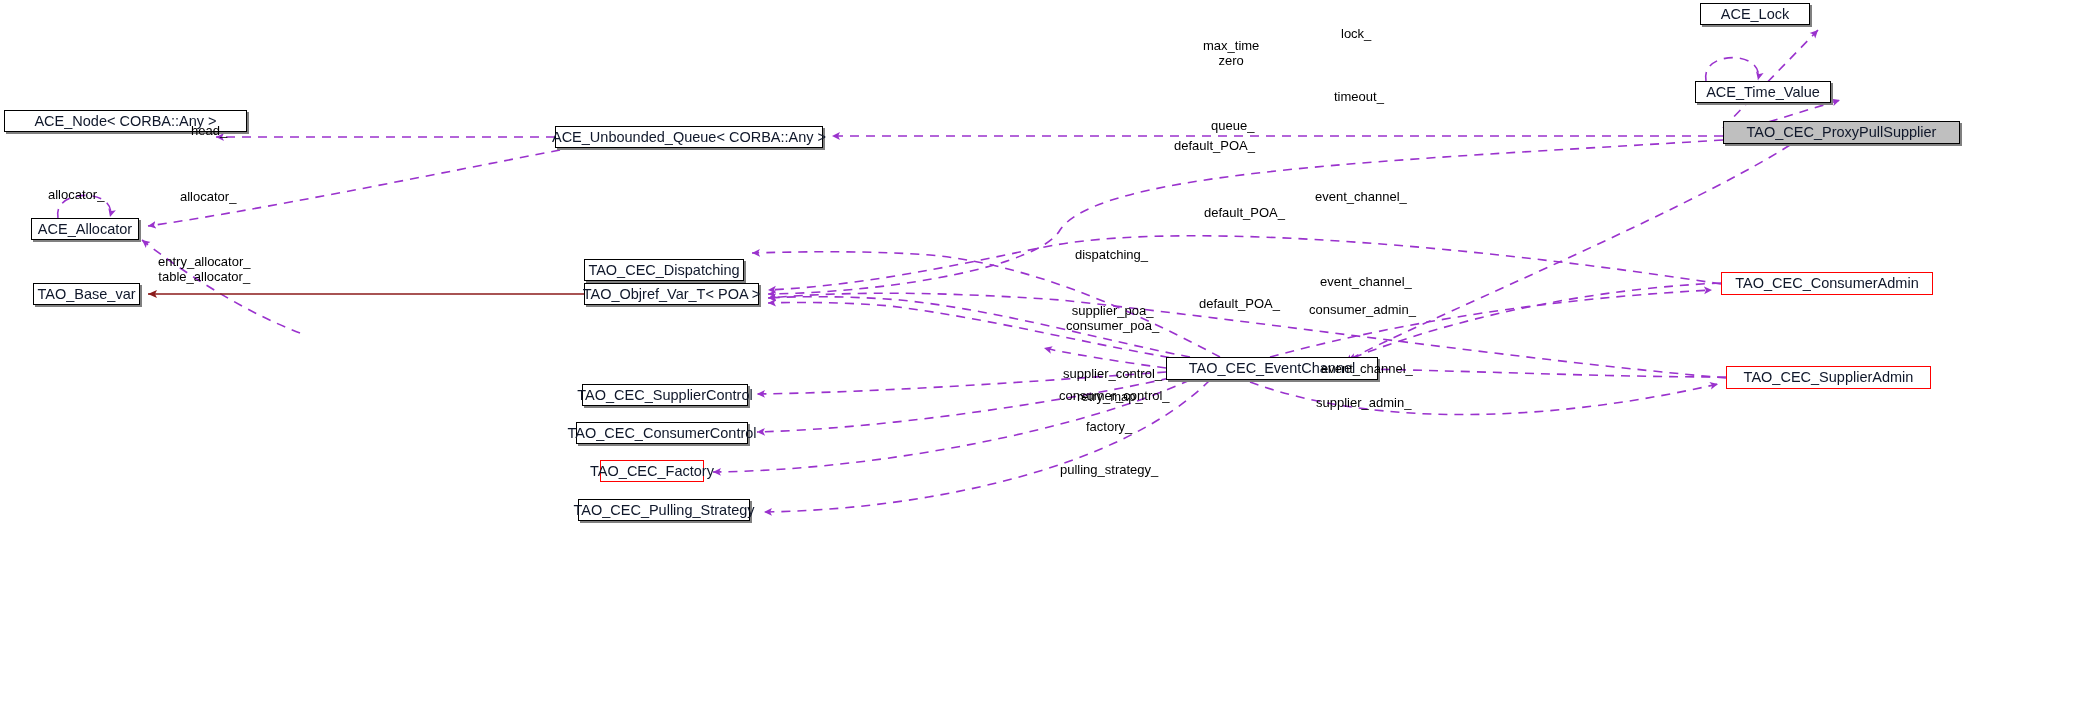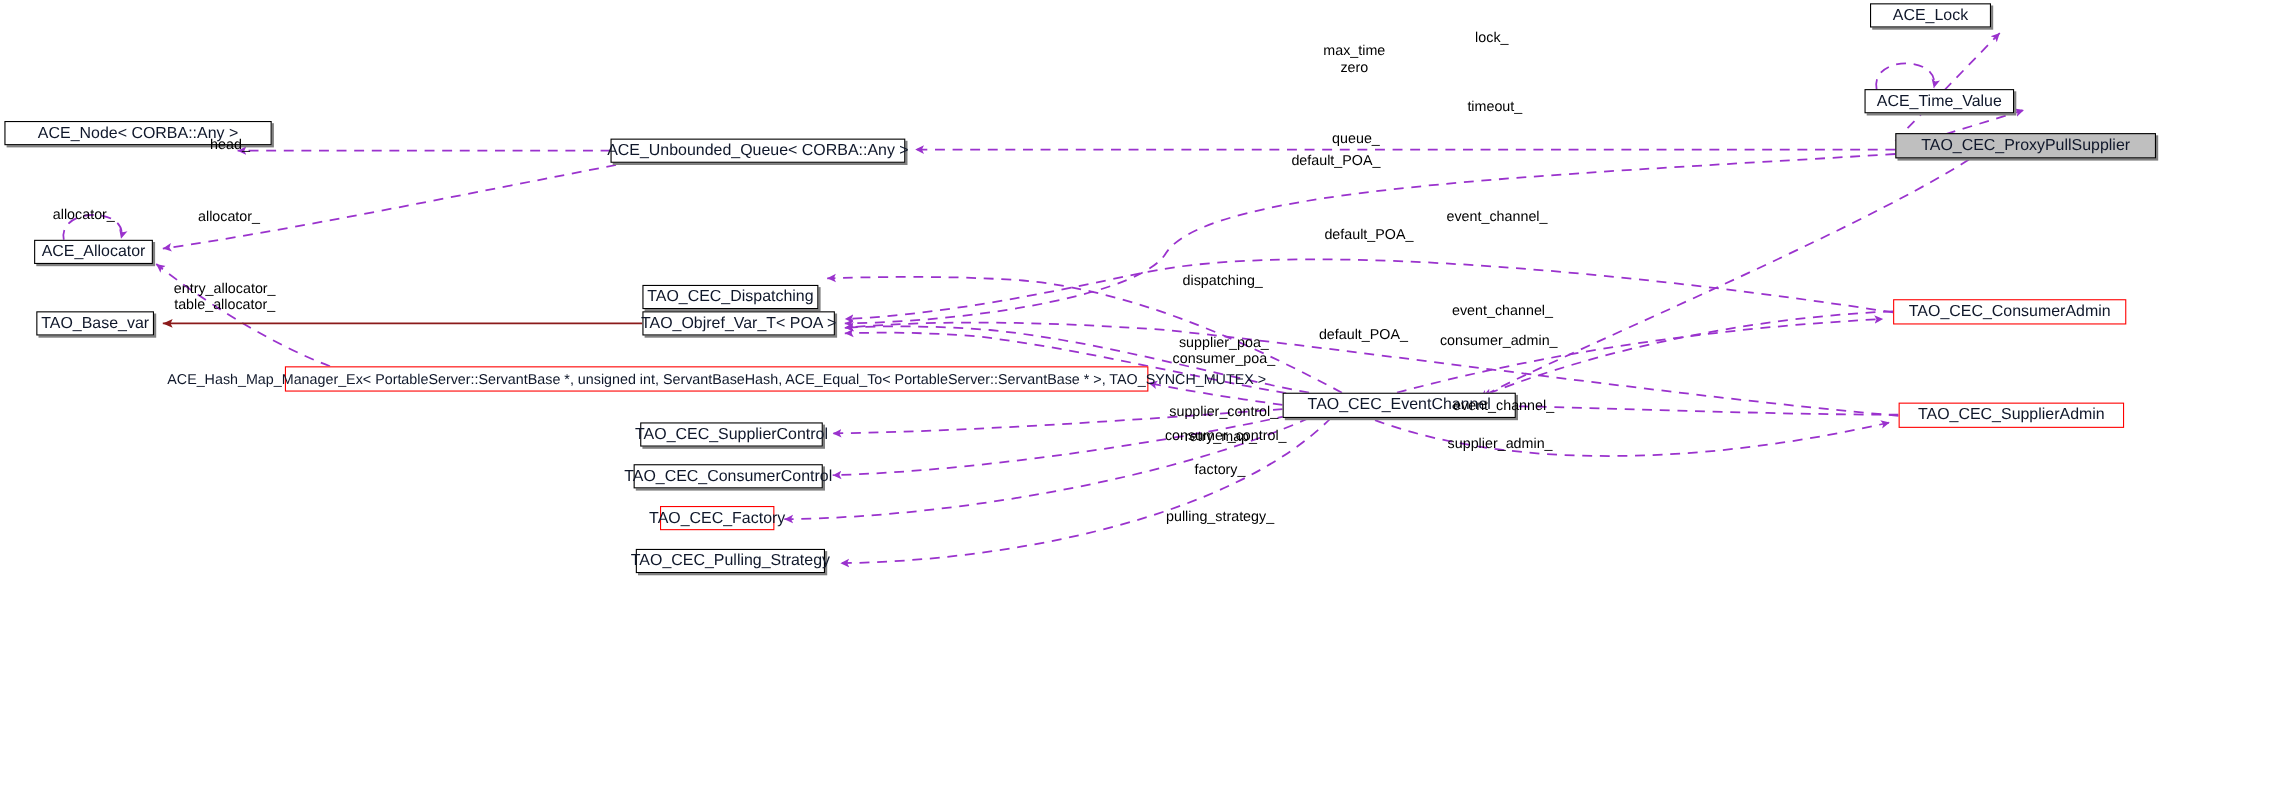--- a/index.html
+++ b/index.html
@@ -126,23 +126,20 @@
   </div>
   <div class="node" style="left:33px;top:283px;width:107px;height:22px;">
     <span>TAO_Base_var</span>
   </div>
   <div class="node" style="left:584px;top:283px;width:175px;height:22px;">
     <span>TAO_Objref_Var_T&lt; POA &gt;</span>
   </div>
   <div class="node red" style="left:1721px;top:272px;width:212px;height:23px;">
     <span>TAO_CEC_ConsumerAdmin</span>
   </div>
-  <div class="node red" style="left:259px;top:333px;width:785px;height:23px;font-size:13px;">
-    <span>ACE_Hash_Map_Manager_Ex&lt; PortableServer::ServantBase *, unsigned int, ServantBaseHash, ACE_Equal_To&lt; PortableServer::ServantBase * &gt;, TAO_SYNCH_MUTEX &gt;</span>
-  </div>
   <div class="node" style="left:1166px;top:357px;width:212px;height:23px;">
     <span>TAO_CEC_EventChannel</span>
   </div>
   <div class="node red" style="left:1726px;top:366px;width:205px;height:23px;">
     <span>TAO_CEC_SupplierAdmin</span>
   </div>
   <div class="node" style="left:582px;top:384px;width:166px;height:22px;">
     <span>TAO_CEC_SupplierControl</span>
   </div>
   <div class="node" style="left:576px;top:422px;width:172px;height:22px;">

